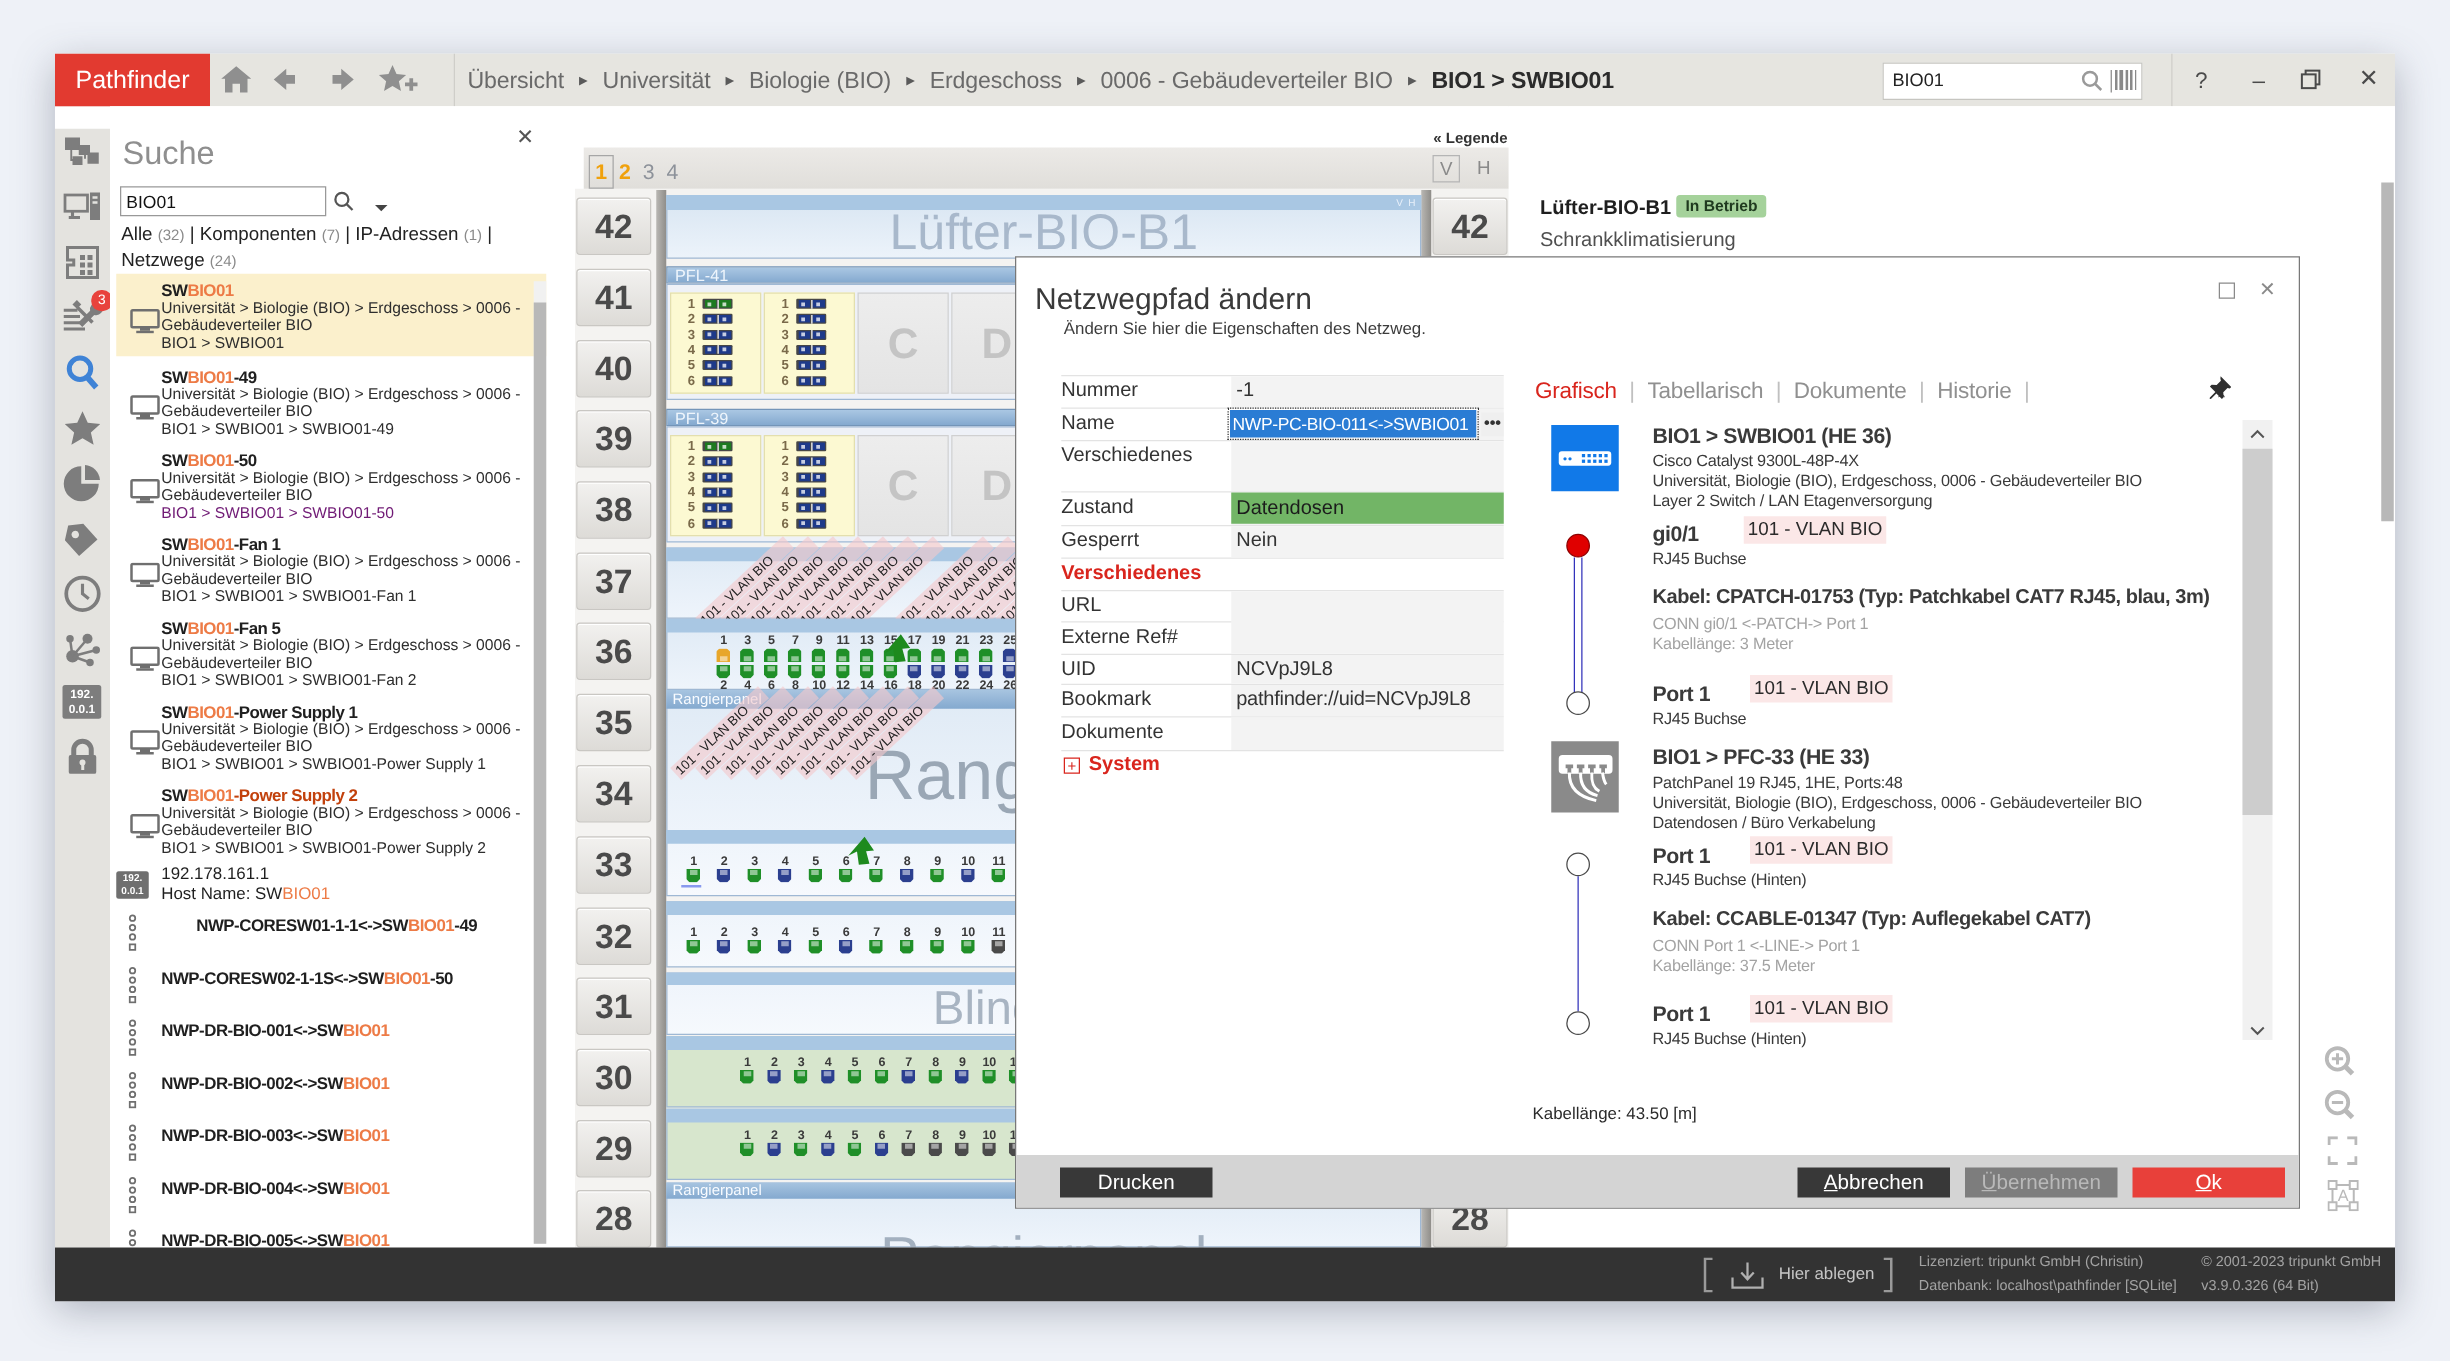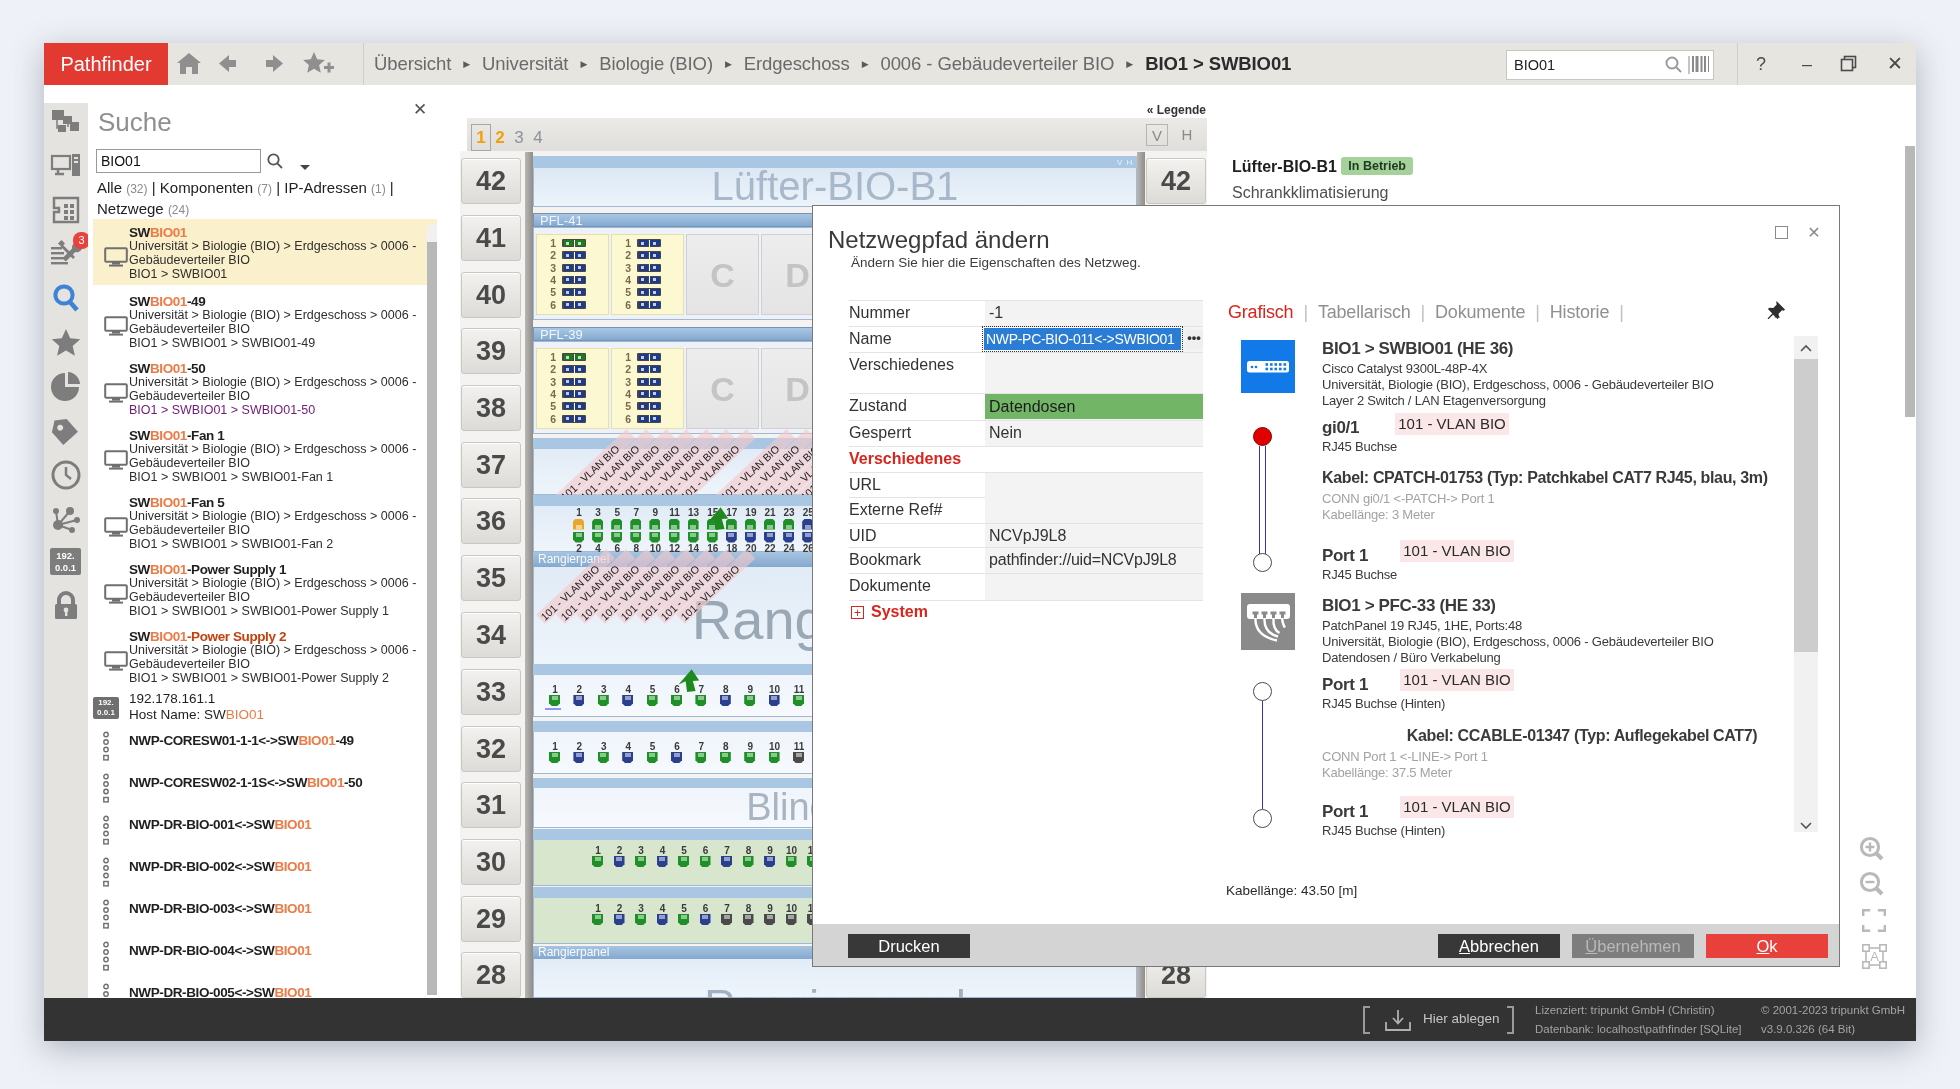--- a/index.html
+++ b/index.html
@@ -203,21 +203,21 @@
 <div style="position:absolute;left:129px;top:691px;width:300px;height:16px;font-size:13.5px;color:#1f1f1f;">192.178.161.1</div>
 <div style="position:absolute;left:129px;top:707px;width:300px;height:16px;font-size:13.5px;"><span style="color:#1f1f1f;">Host Name: SW</span><span style="color:#ed7b46;">BIO01</span></div>
 <div style="position:absolute;left:100px;top:731px;width:12px;height:30px;"><svg width="12" height="30">
       <g fill="none" stroke="#6f6f6f" stroke-width="1.4">
         <circle cx="6" cy="3.5" r="2.2"></circle>
         <circle cx="6" cy="11" r="2.2"></circle>
         <circle cx="6" cy="18.5" r="2.2"></circle>
         <rect x="3.8" y="24.5" width="4.4" height="4.4"></rect>
       </g>
     </svg></div>
-<div style="position:absolute;left:129px;top:733px;width:310px;height:16px;font-size:13.5px;font-weight:bold;letter-spacing:-0.4px;white-space:nowrap;"><span style="color:#1f1f1f;">NWP-CORESW01-1-1&lt;-&gt;SW</span><span style="color:#ed7b46;">BIO01</span><span style="color:#1f1f1f;">-49</span></div>
+<div style="position:absolute;left:129px;top:733px;width:310px;height:16px;font-size:13.5px;font-weight:bold;letter-spacing:-0.4px;white-space:nowrap;"><span style="color:#1f1f1f;margin-left:28px;">NWP-CORESW01-1-1&lt;-&gt;SW</span><span style="color:#ed7b46;">BIO01</span><span style="color:#1f1f1f;">-49</span></div>
 <div style="position:absolute;left:100px;top:773px;width:12px;height:30px;"><svg width="12" height="30">
       <g fill="none" stroke="#6f6f6f" stroke-width="1.4">
         <circle cx="6" cy="3.5" r="2.2"></circle>
         <circle cx="6" cy="11" r="2.2"></circle>
         <circle cx="6" cy="18.5" r="2.2"></circle>
         <rect x="3.8" y="24.5" width="4.4" height="4.4"></rect>
       </g>
     </svg></div>
 <div style="position:absolute;left:129px;top:775px;width:310px;height:16px;font-size:13.5px;font-weight:bold;letter-spacing:-0.4px;white-space:nowrap;"><span style="color:#1f1f1f;">NWP-CORESW02-1-1S&lt;-&gt;SW</span><span style="color:#ed7b46;">BIO01</span><span style="color:#1f1f1f;">-50</span></div>
 <div style="position:absolute;left:100px;top:815px;width:12px;height:30px;"><svg width="12" height="30">
@@ -1038,21 +1038,21 @@
 <div style="position:absolute;left:1322px;top:546px;width:520px;height:21px;font-size:17px;color:#3a3a3a;font-weight:bold;white-space:nowrap;letter-spacing:-0.35px;">Port 1</div>
 <div style="position:absolute;left:1400px;top:540px;width:114px;height:22px;background:#fbe7e7;font-size:15px;color:#2b2b2b;text-align:center;line-height:22px;white-space:nowrap;">101 - VLAN BIO</div>
 <div style="position:absolute;left:1322px;top:567px;width:520px;height:17px;font-size:13px;color:#3a3a3a;font-weight:normal;white-space:nowrap;letter-spacing:-0.2px;">RJ45 Buchse</div>
 <div style="position:absolute;left:1322px;top:596px;width:520px;height:21px;font-size:17px;color:#3a3a3a;font-weight:bold;white-space:nowrap;letter-spacing:-0.35px;">BIO1 &gt; PFC-33 (HE 33)</div>
 <div style="position:absolute;left:1322px;top:618px;width:520px;height:17px;font-size:13px;color:#3a3a3a;font-weight:normal;white-space:nowrap;letter-spacing:-0.2px;">PatchPanel 19 RJ45, 1HE, Ports:48</div>
 <div style="position:absolute;left:1322px;top:634px;width:520px;height:17px;font-size:13px;color:#3a3a3a;font-weight:normal;white-space:nowrap;letter-spacing:-0.2px;">Universität, Biologie (BIO), Erdgeschoss, 0006 - Gebäudeverteiler BIO</div>
 <div style="position:absolute;left:1322px;top:650px;width:520px;height:17px;font-size:13px;color:#3a3a3a;font-weight:normal;white-space:nowrap;letter-spacing:-0.2px;">Datendosen / Büro Verkabelung</div>
 <div style="position:absolute;left:1322px;top:675px;width:520px;height:21px;font-size:17px;color:#3a3a3a;font-weight:bold;white-space:nowrap;letter-spacing:-0.35px;">Port 1</div>
 <div style="position:absolute;left:1400px;top:669px;width:114px;height:22px;background:#fbe7e7;font-size:15px;color:#2b2b2b;text-align:center;line-height:22px;white-space:nowrap;">101 - VLAN BIO</div>
 <div style="position:absolute;left:1322px;top:696px;width:520px;height:17px;font-size:13px;color:#3a3a3a;font-weight:normal;white-space:nowrap;letter-spacing:-0.2px;">RJ45 Buchse (Hinten)</div>
-<div style="position:absolute;left:1322px;top:727px;width:520px;height:20px;font-size:16px;color:#3a3a3a;font-weight:bold;white-space:nowrap;letter-spacing:-0.35px;text-align:center;">Kabel: CCABLE-01347 (Typ: Auflegekabel CAT7)</div>
+<div style="position:absolute;left:1322px;top:727px;width:520px;height:20px;font-size:16px;color:#3a3a3a;font-weight:bold;white-space:nowrap;letter-spacing:-0.35px;">Kabel: CCABLE-01347 (Typ: Auflegekabel CAT7)</div>
 <div style="position:absolute;left:1322px;top:749px;width:520px;height:17px;font-size:13px;color:#a3a3a3;font-weight:normal;white-space:nowrap;letter-spacing:-0.2px;">CONN Port 1 &lt;-LINE-&gt; Port 1</div>
 <div style="position:absolute;left:1322px;top:765px;width:520px;height:17px;font-size:13px;color:#a3a3a3;font-weight:normal;white-space:nowrap;letter-spacing:-0.2px;">Kabellänge: 37.5 Meter</div>
 <div style="position:absolute;left:1322px;top:802px;width:520px;height:21px;font-size:17px;color:#3a3a3a;font-weight:bold;white-space:nowrap;letter-spacing:-0.35px;">Port 1</div>
 <div style="position:absolute;left:1400px;top:796px;width:114px;height:22px;background:#fbe7e7;font-size:15px;color:#2b2b2b;text-align:center;line-height:22px;white-space:nowrap;">101 - VLAN BIO</div>
 <div style="position:absolute;left:1322px;top:823px;width:520px;height:17px;font-size:13px;color:#3a3a3a;font-weight:normal;white-space:nowrap;letter-spacing:-0.2px;">RJ45 Buchse (Hinten)</div>
 <div style="position:absolute;left:1794px;top:336px;width:24px;height:496px;background:#f1f1f1;"></div>
 <div style="position:absolute;left:1799px;top:341px;width:14px;height:12px;"><svg width="14" height="12">
       <path d="M2 8 l5-5 5 5" fill="none" stroke="#555" stroke-width="1.6"></path>
     </svg></div>
 <div style="position:absolute;left:1799px;top:818px;width:14px;height:12px;"><svg width="14" height="12">

